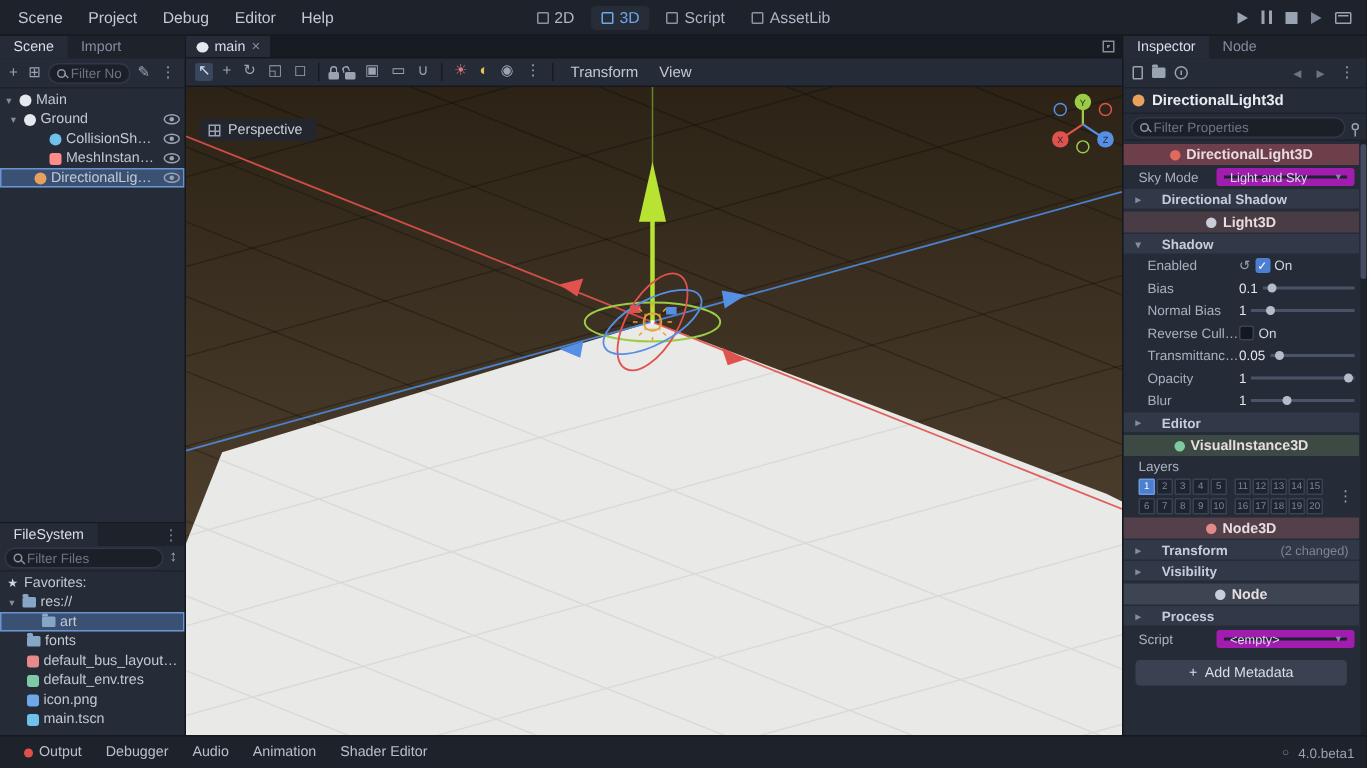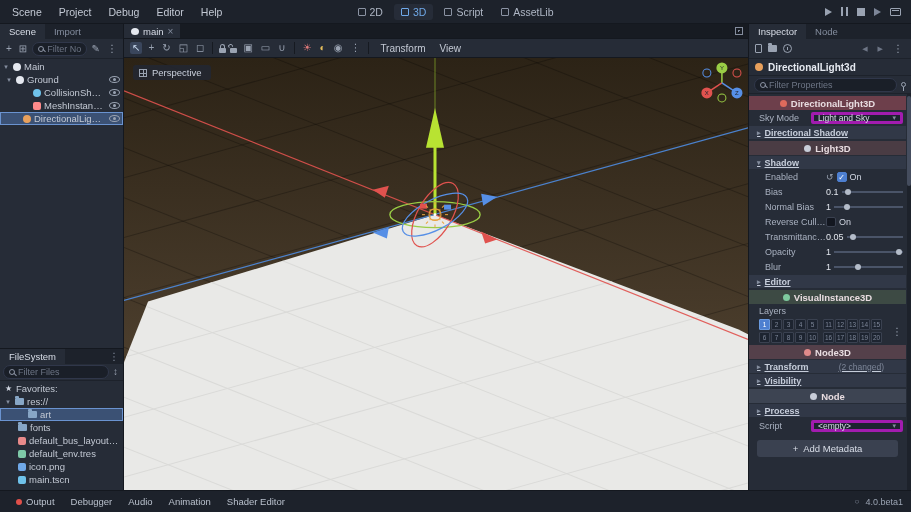--- a/index.html
+++ b/index.html
@@ -87,21 +87,21 @@
   .vtoolbar { height: 19px; flex: 0 0 19px; background: #262c37; border-bottom: 1px solid #14181f; display: flex; align-items: center; gap: 4px; padding: 0 6px; }
   .vsep { width: 1px; height: 12px; background: #161a21; margin: 0 2px; }
   .vmenu { color: #c3c9d4; font-size: 10px; padding: 2px 5px; }
   .i-lock { width: 7px; height: 5px; background: #9aa3b2; border-radius: 1px; position: relative; margin-top: 4px; }
   .i-lock::before { content:""; position:absolute; top:-4px; left:1px; width:3px; height:3px; border:1px solid #9aa3b2; border-bottom:none; border-radius:3px 3px 0 0; }
   .i-lock.open::before { left:-2px; transform: rotate(-20deg); }
 
   .viewport { flex: 1; position: relative; min-height: 0; }
   .viewport svg { position: absolute; inset: 0; width: 100%; height: 100%; display: block; }
   .persp {
-    position: absolute; top: 7px; left: 9px; display: flex; align-items: center; gap: 5px;
+    position: absolute; top: 21px; left: 9px; display: flex; align-items: center; gap: 5px;
     background: rgba(34,39,50,0.85); border-radius: 3px; padding: 2px 9px 2px 6px;
     color: #c9cfdb; font-size: 9.5px;
   }
   .i-grid { width: 8px; height: 8px; border: 1px solid #9aa3b2;
     background-image: linear-gradient(#9aa3b2,#9aa3b2), linear-gradient(#9aa3b2,#9aa3b2);
     background-size: 1px 100%, 100% 1px; background-position: 3px 0, 0 3px; background-repeat: no-repeat; }
 
   
   .insp-toolbar { height: 20px; flex: 0 0 20px; display: flex; align-items: center; gap: 6px; padding: 0 6px; border-bottom: 1px solid #1d222b; }
   .i-clock { width: 9px; height: 9px; border: 1px solid #9aa3b2; border-radius: 50%; position: relative; }
@@ -116,37 +116,37 @@
   .insp-scroll { flex: 1; overflow: hidden; padding-right: 5px; }
   .cat { height: 14px; display: flex; align-items: center; justify-content: center; gap: 4px;
     font-size: 9.5px; font-weight: bold; color: #e8dce0; margin-top: 2px; }
   .cat-ic { width: 7px; height: 7px; border-radius: 50%; }
   .cat.c-dl   { background: #6d3f4b; }
   .cat.c-l3d  { background: #4a3c44; }
   .cat.c-vi   { background: #3d4a44; }
   .cat.c-n3d  { background: #54404a; }
   .cat.c-node { background: #3d4452; }
 
-  .sec { height: 13px; display: flex; align-items: center; gap: 4px; padding-left: 8px;
-    background: #313847; color: #c6cdda; font-weight: bold; font-size: 9px; margin-top: 1px; text-decoration: underline; }
+  .sec { height: 13px; display: flex; align-items: center; gap: 14px; padding-left: 8px;
+    background: #313847; color: #c6cdda; font-weight: bold; font-size: 9px; margin-top: 1px; }
   .sec .tw { font-size: 7px; color: #848d9e; }
-  .sec .note { margin-left: auto; margin-right: 22px; font-weight: normal; font-size: 8.5px; color: #7d8698; }
+  .sec .note { margin-left: auto; margin-right: 7px; font-weight: normal; font-size: 8.5px; color: #7d8698; }
 
   .prop-row { height: 15px; display: flex; align-items: center; padding-left: 10px; }
   .prop-row.indent { padding-left: 16px; }
   .prop-label { flex: 1; color: #a9b1c0; font-size: 9px; overflow: hidden; text-overflow: ellipsis; white-space: nowrap; }
   .prop-value { width: 80px; flex: 0 0 80px; display: flex; align-items: center; gap: 3px; padding-right: 3px; }
   .val { color: #e2e6ed; font-size: 9px; }
   .slider { flex: 1; height: 2px; background: #4a5468; position: relative; }
   .knob { position: absolute; left: 6%; top: -2px; width: 6px; height: 6px; border-radius: 50%; background: #b4bcc9; }
   .cb { width: 10px; height: 10px; border-radius: 2px; background: #131720; border: 1px solid #3a4150; text-align: center; line-height: 9px; font-size: 8px; color: #fff; flex: 0 0 10px; }
   .cb.checked { background: #4d7fd0; border-color: #4d7fd0; }
   .revert { color: #9aa3b2; font-size: 9px; }
   .on-label { color: #cfd5e0; font-size: 9px; }
-  .dropdown { width: 92px; flex: 0 0 92px; height: 12px; background: #1d2330; border: 3px solid #a21caf; border-radius: 2px; display: flex; align-items: center; padding: 0 4px; margin-right: 3px; }
+  .dropdown { width: 92px; flex: 0 0 92px; height: 12px; background: #1d2330; border: 5px solid #a21caf; border-radius: 2px; display: flex; align-items: center; padding: 0 4px; margin-right: 3px; }
   .dropdown .dd-text { flex: 1; font-size: 8.5px; color: #d9dee8; overflow: hidden; white-space: nowrap; }
   .dropdown .dd-arrow { font-size: 7px; color: #848d9e; }
 
   .layers-wrap { display: flex; align-items: center; padding-left: 10px; gap: 4px; margin: 2px 0; }
   .layers-grid { display: flex; flex-direction: column; gap: 2px; }
   .layer-line { display: flex; gap: 5px; }
   .layer-group { display: flex; gap: 1px; }
   .layer-cell { width: 11px; height: 11px; background: #1d2430; border: 1px solid #3a4150; border-radius: 1px;
     font-size: 6.5px; color: #7d8698; display: flex; align-items: center; justify-content: center; }
   .layer-cell.active { background: #4d7fd0; border-color: #6a9adf; color: #fff; }

